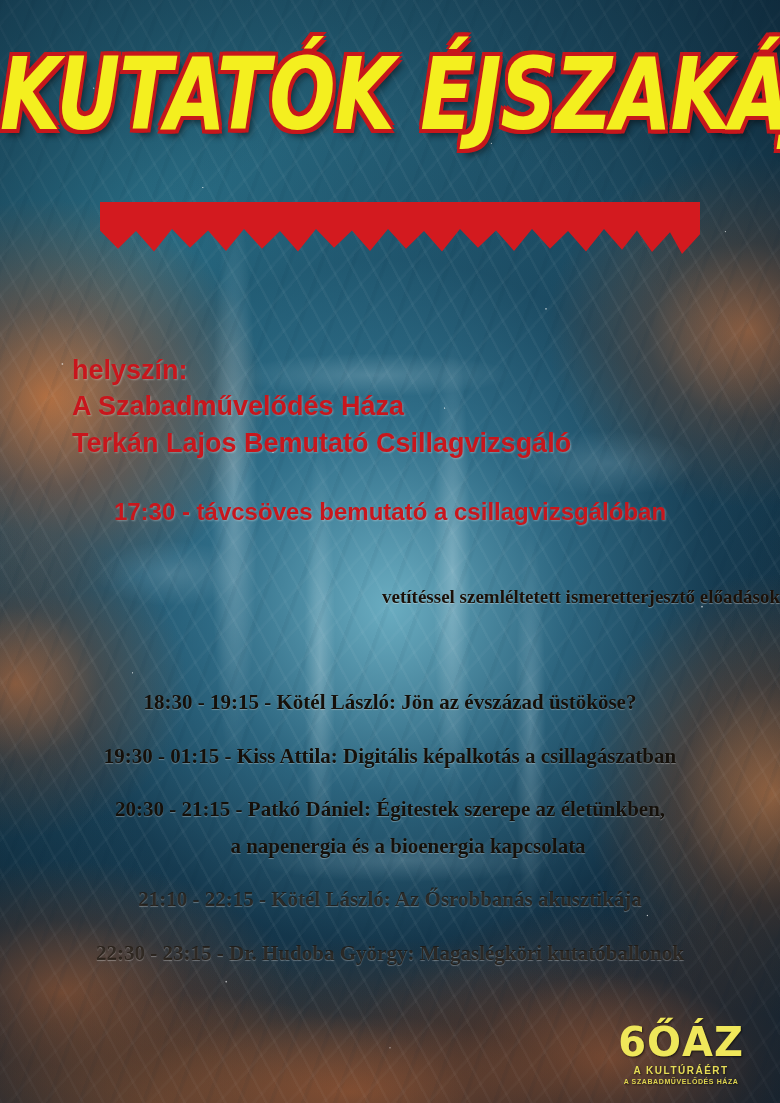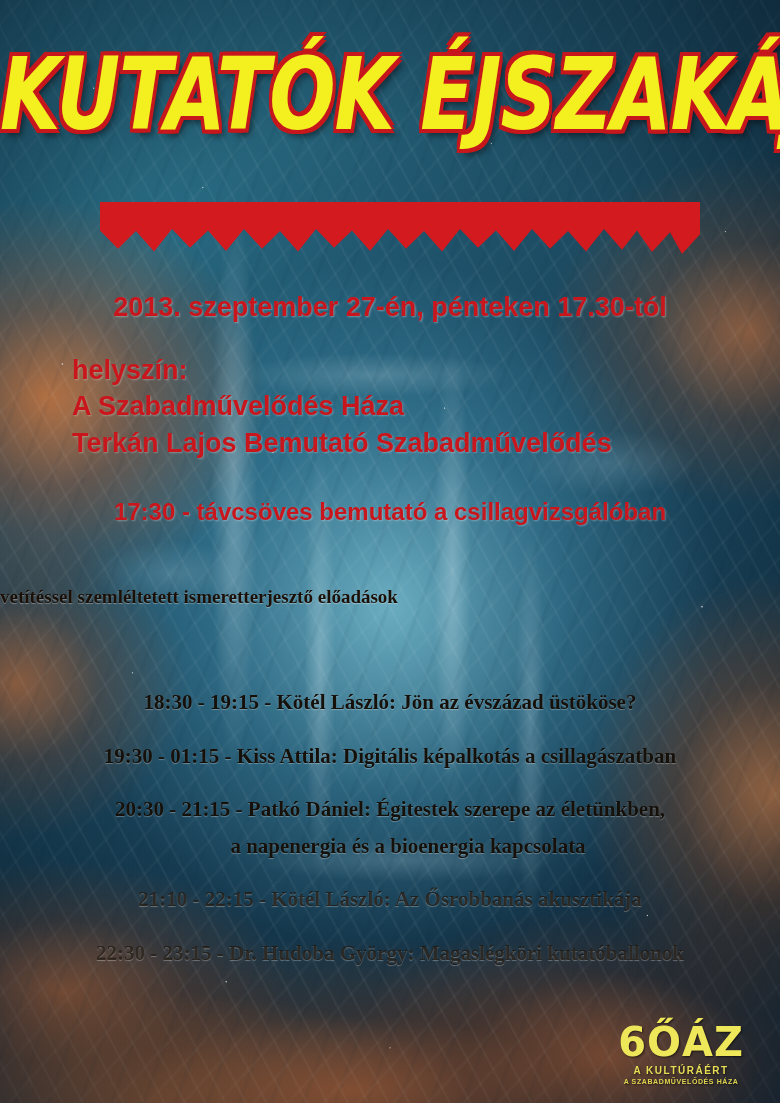--- a/index.html
+++ b/index.html
@@ -184,21 +184,21 @@
     font-weight: bold;
     color: #c8161c;
     text-shadow: 1px 1px 2px rgba(255,255,255,0.3);
   }
 
   .lectures-heading {
     position: absolute;
     top: 586px;
     left: 0;
     right: 0;
-    text-align: left;
+    text-align: right;
     font-family: "Liberation Serif", serif;
     font-size: 19px;
     font-weight: bold;
     color: #1a1008;
     text-shadow: 0 1px 1px rgba(255,255,255,0.35);
   }
 
   .program {
     position: absolute;
     top: 686px;
@@ -271,26 +271,25 @@
   <div class="bg-layer bg-vignette"></div>
 
   <div class="headline-band"></div>
 
   <div class="content">
 
     <div class="headline-block">
       <div class="headline">KUTATÓK ÉJSZAKÁJA 2013</div>
     </div>
 
-    <div class="date-line">2013. szeptember 27-én, pénteken 17.30-tól</div>
 
     <div class="venue-block">
       <div>helyszín:</div>
       <div>A Szabadművelődés Háza</div>
-      <div>Terkán Lajos Bemutató Szabadművelődés</div>
+      <div>Terkán Lajos Bemutató Csillagvizsgáló</div>
     </div>
 
     <div class="telescope-line">17:30 - távcsöves bemutató a csillagvizsgálóban</div>
 
     <div class="lectures-heading">vetítéssel szemléltetett ismeretterjesztő előadások</div>
 
     <div class="program">
       <div class="program-item">
         <span>18:30 - 19:15 - Kötél László: Jön az évszázad üstököse?</span>
       </div>

